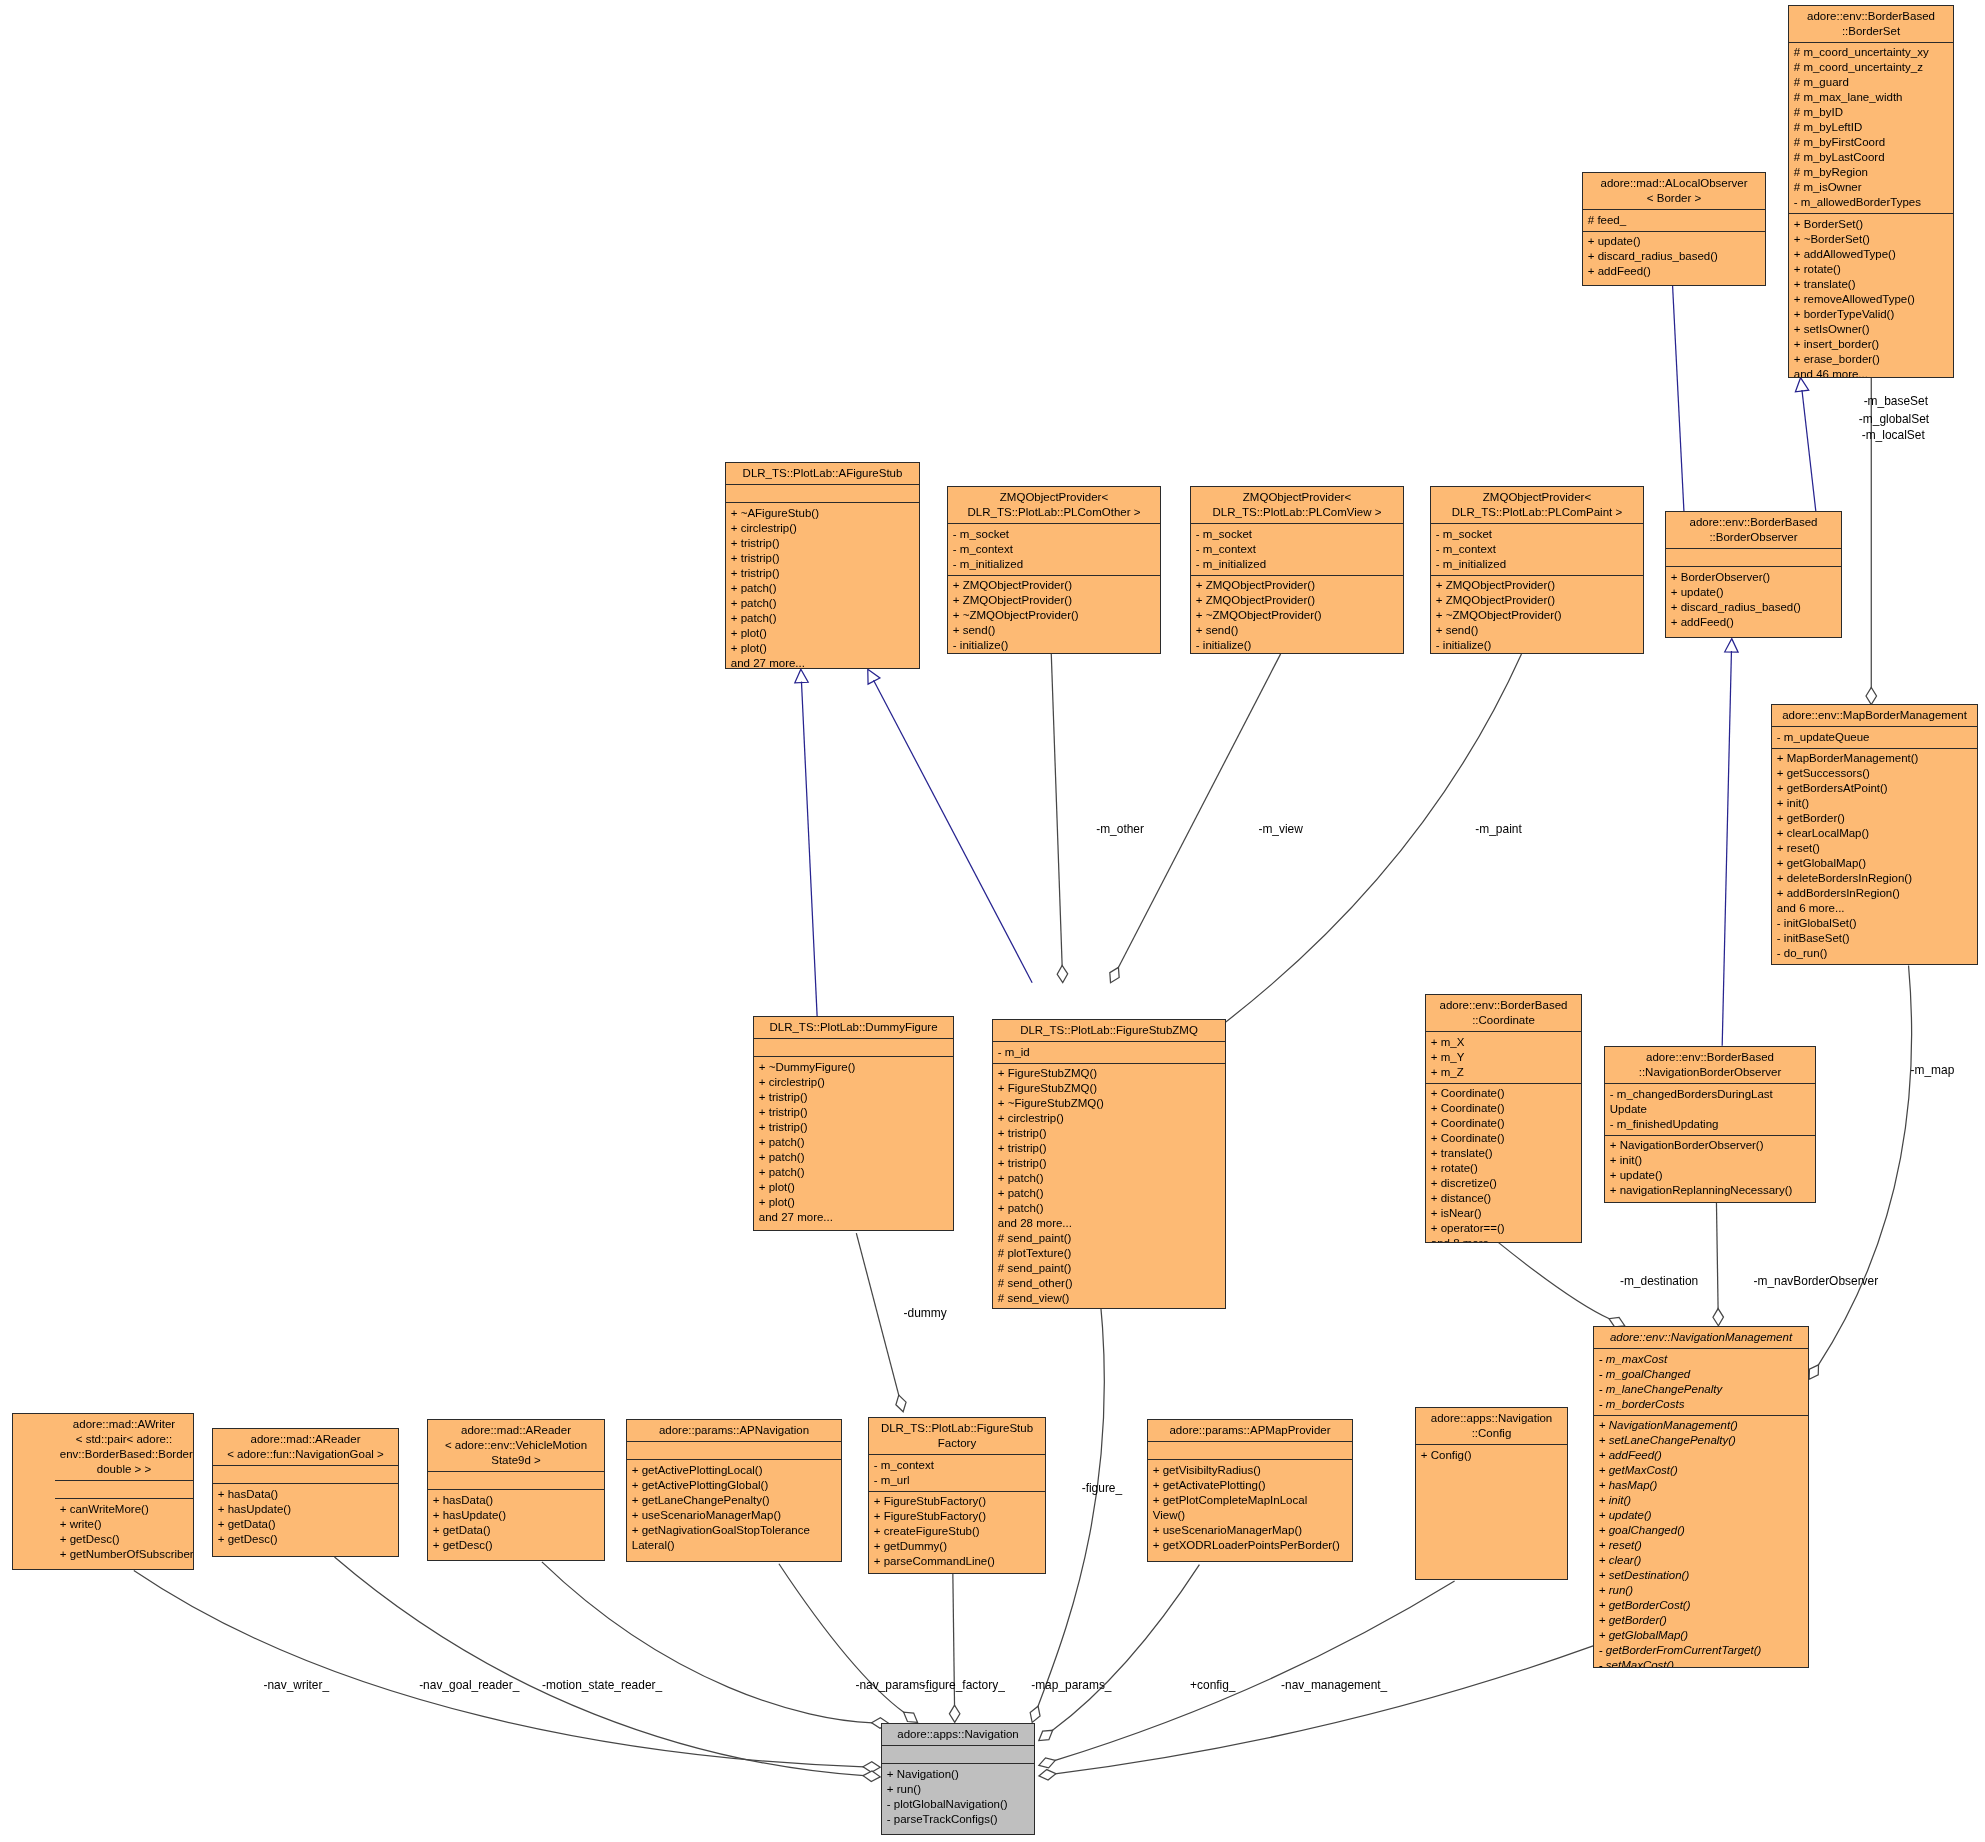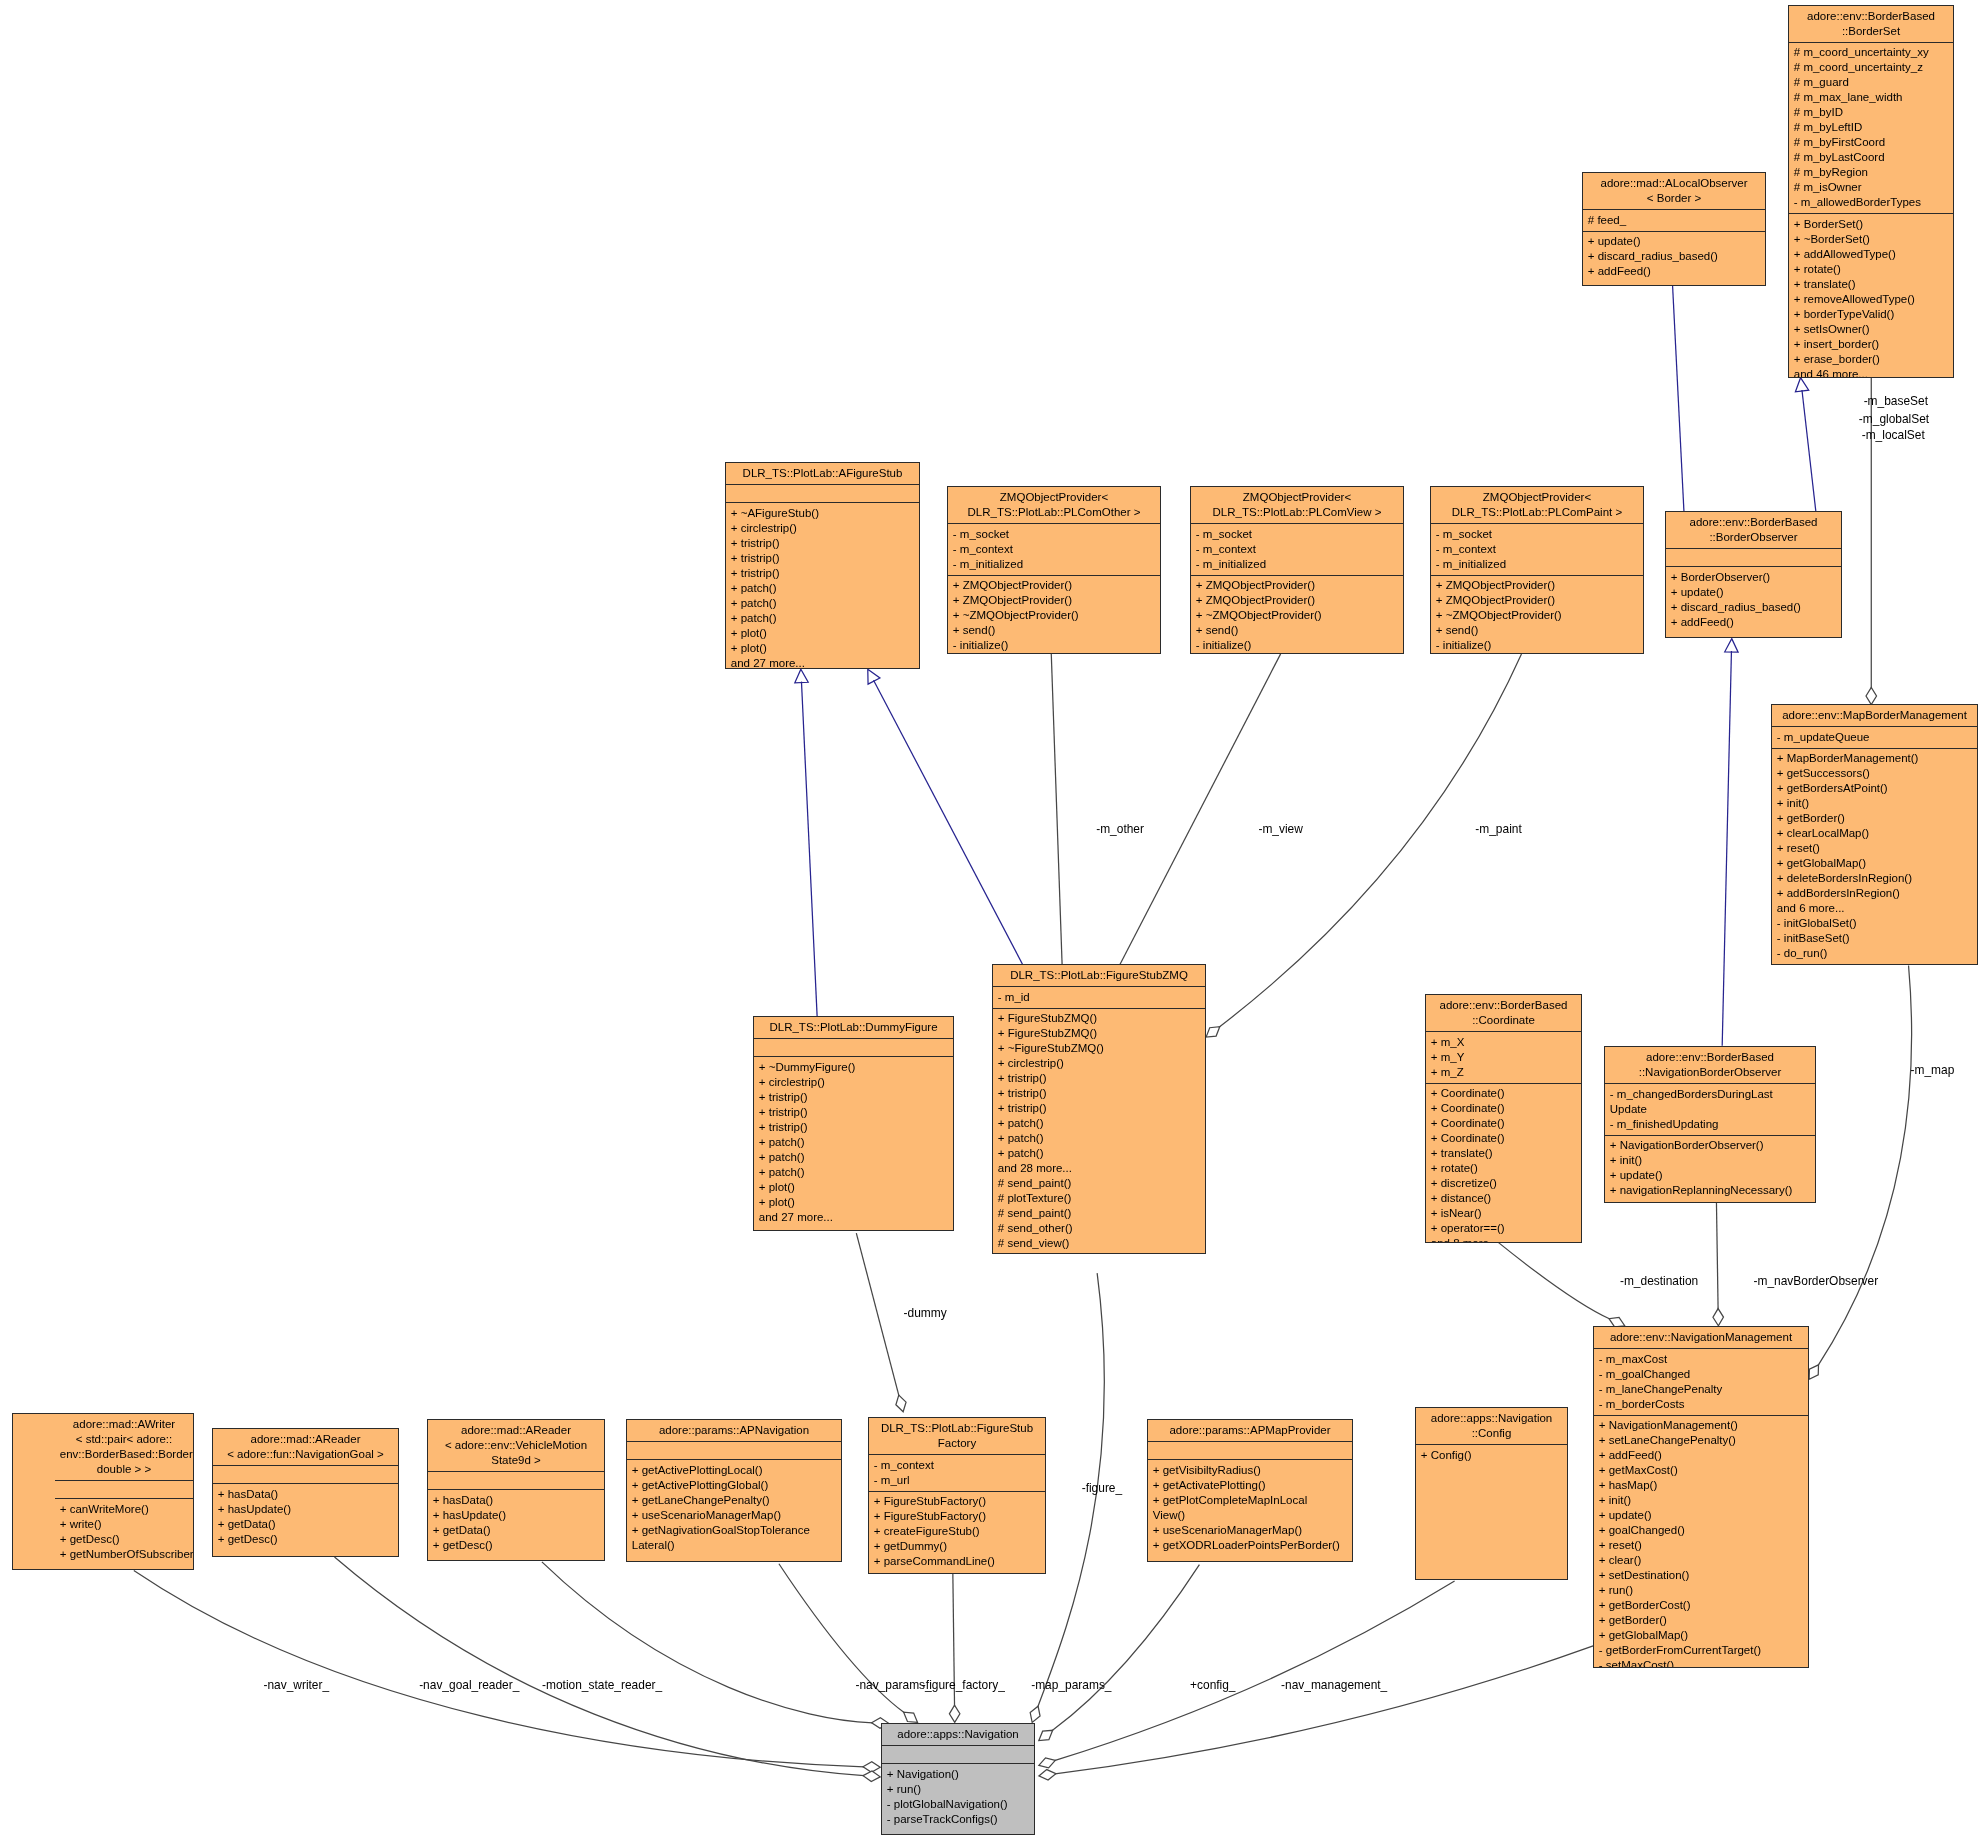--- a/index.html
+++ b/index.html
@@ -235,21 +235,21 @@
           <div class="ln">+ reset()</div>
           <div class="ln">+ getGlobalMap()</div>
           <div class="ln">+ deleteBordersInRegion()</div>
           <div class="ln">+ addBordersInRegion()</div>
           <div class="ln">and 6 more...</div>
           <div class="ln">- initGlobalSet()</div>
           <div class="ln">- initBaseSet()</div>
           <div class="ln">- do_run()</div>
         </div>
       </div>
-      <div class="uml-box" style="left: 992px; top: 964px; width: 214px; height: 290px;">
+      <div class="uml-box" style="left: 992px; top: 1019px; width: 234px; height: 290px;">
         <div class="comp title">
           <div class="ln">DLR_TS::PlotLab::FigureStubZMQ</div>
         </div>
         <div class="comp attrs">
           <div class="ln">- m_id</div>
         </div>
         <div class="comp methods">
           <div class="ln">+ FigureStubZMQ()</div>
           <div class="ln">+ FigureStubZMQ()</div>
           <div class="ln">+ ~FigureStubZMQ()</div>
@@ -321,21 +321,21 @@
           <div class="ln">Update</div>
           <div class="ln">- m_finishedUpdating</div>
         </div>
         <div class="comp methods">
           <div class="ln">+ NavigationBorderObserver()</div>
           <div class="ln">+ init()</div>
           <div class="ln">+ update()</div>
           <div class="ln">+ navigationReplanningNecessary()</div>
         </div>
       </div>
-      <div class="uml-box" style="left: 1593px; top: 1326px; width: 216px; height: 342px;">
+      <div class="uml-box" style="left: 1593px; top: 1326px; width: 216px; height: 342px; font-style: italic;">
         <div class="comp title">
           <div class="ln">adore::env::NavigationManagement</div>
         </div>
         <div class="comp attrs">
           <div class="ln">- m_maxCost</div>
           <div class="ln">- m_goalChanged</div>
           <div class="ln">- m_laneChangePenalty</div>
           <div class="ln">- m_borderCosts</div>
         </div>
         <div class="comp methods">

